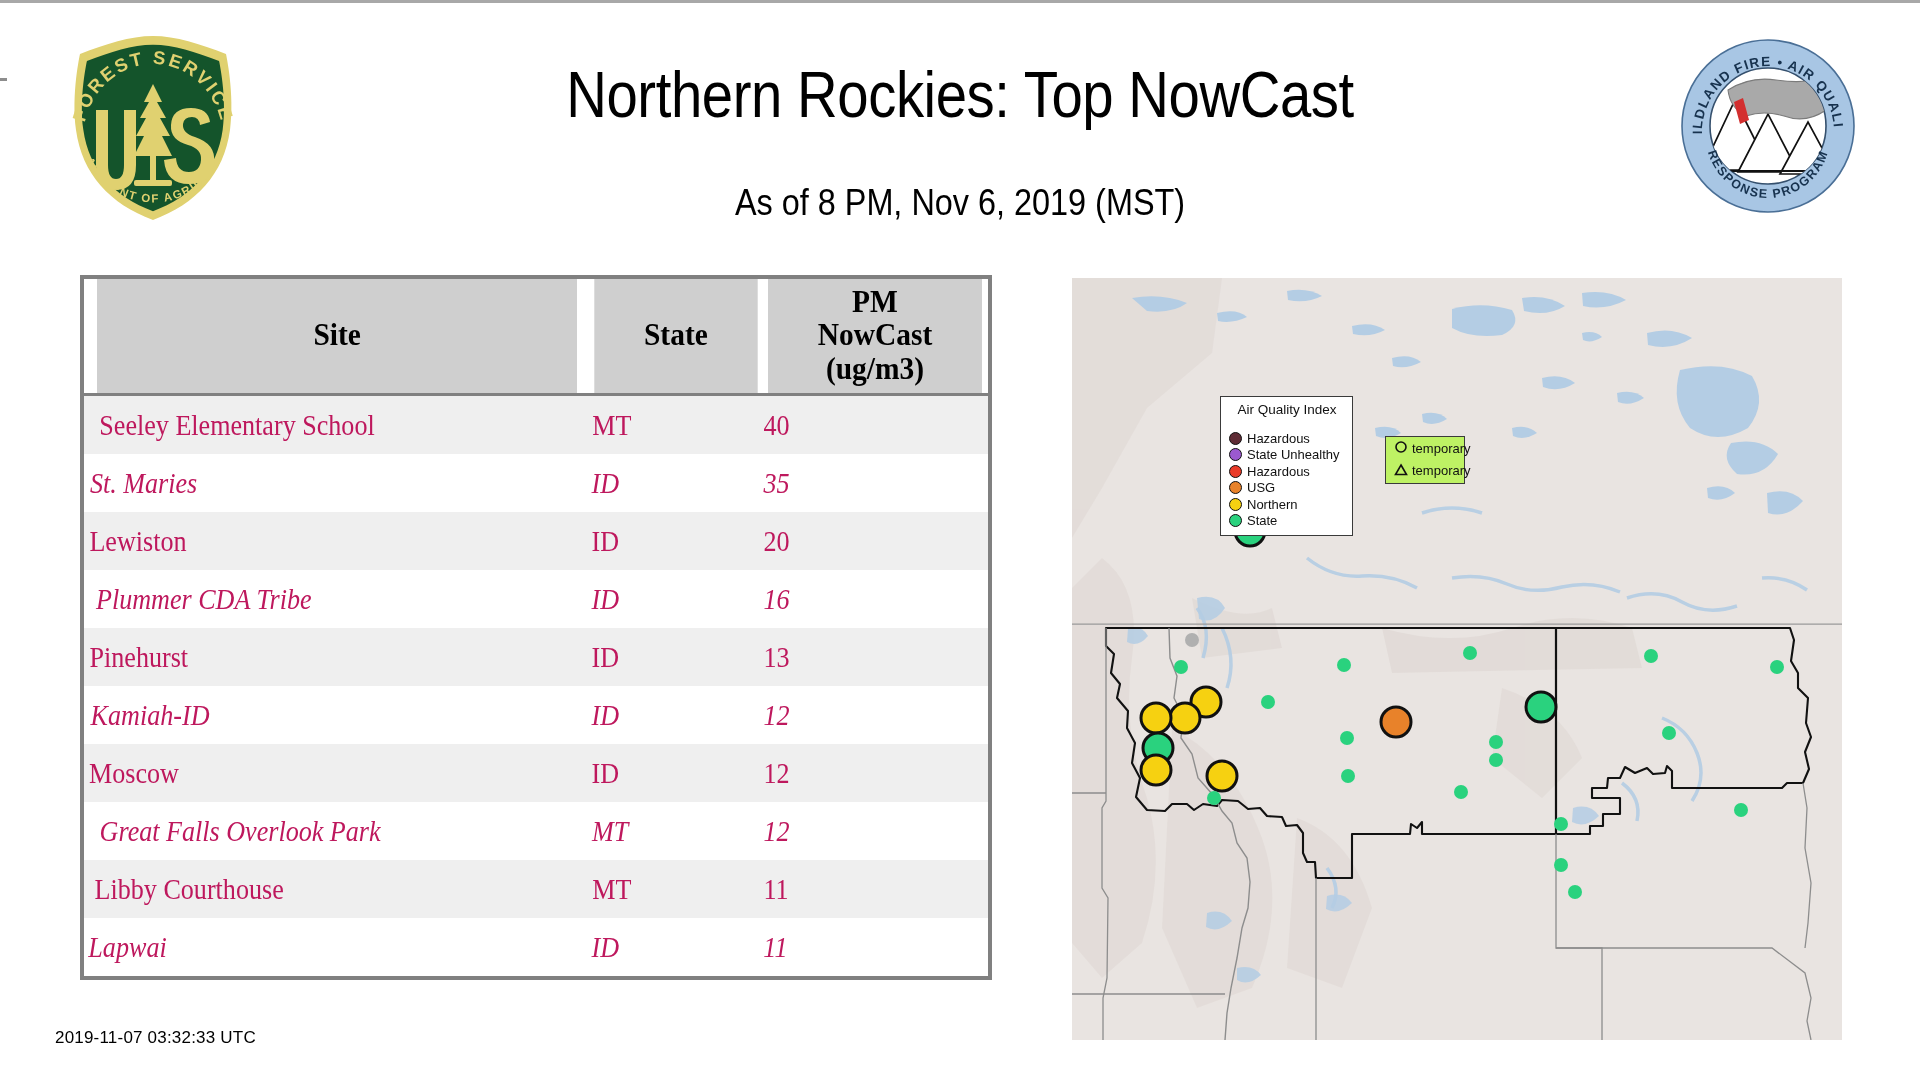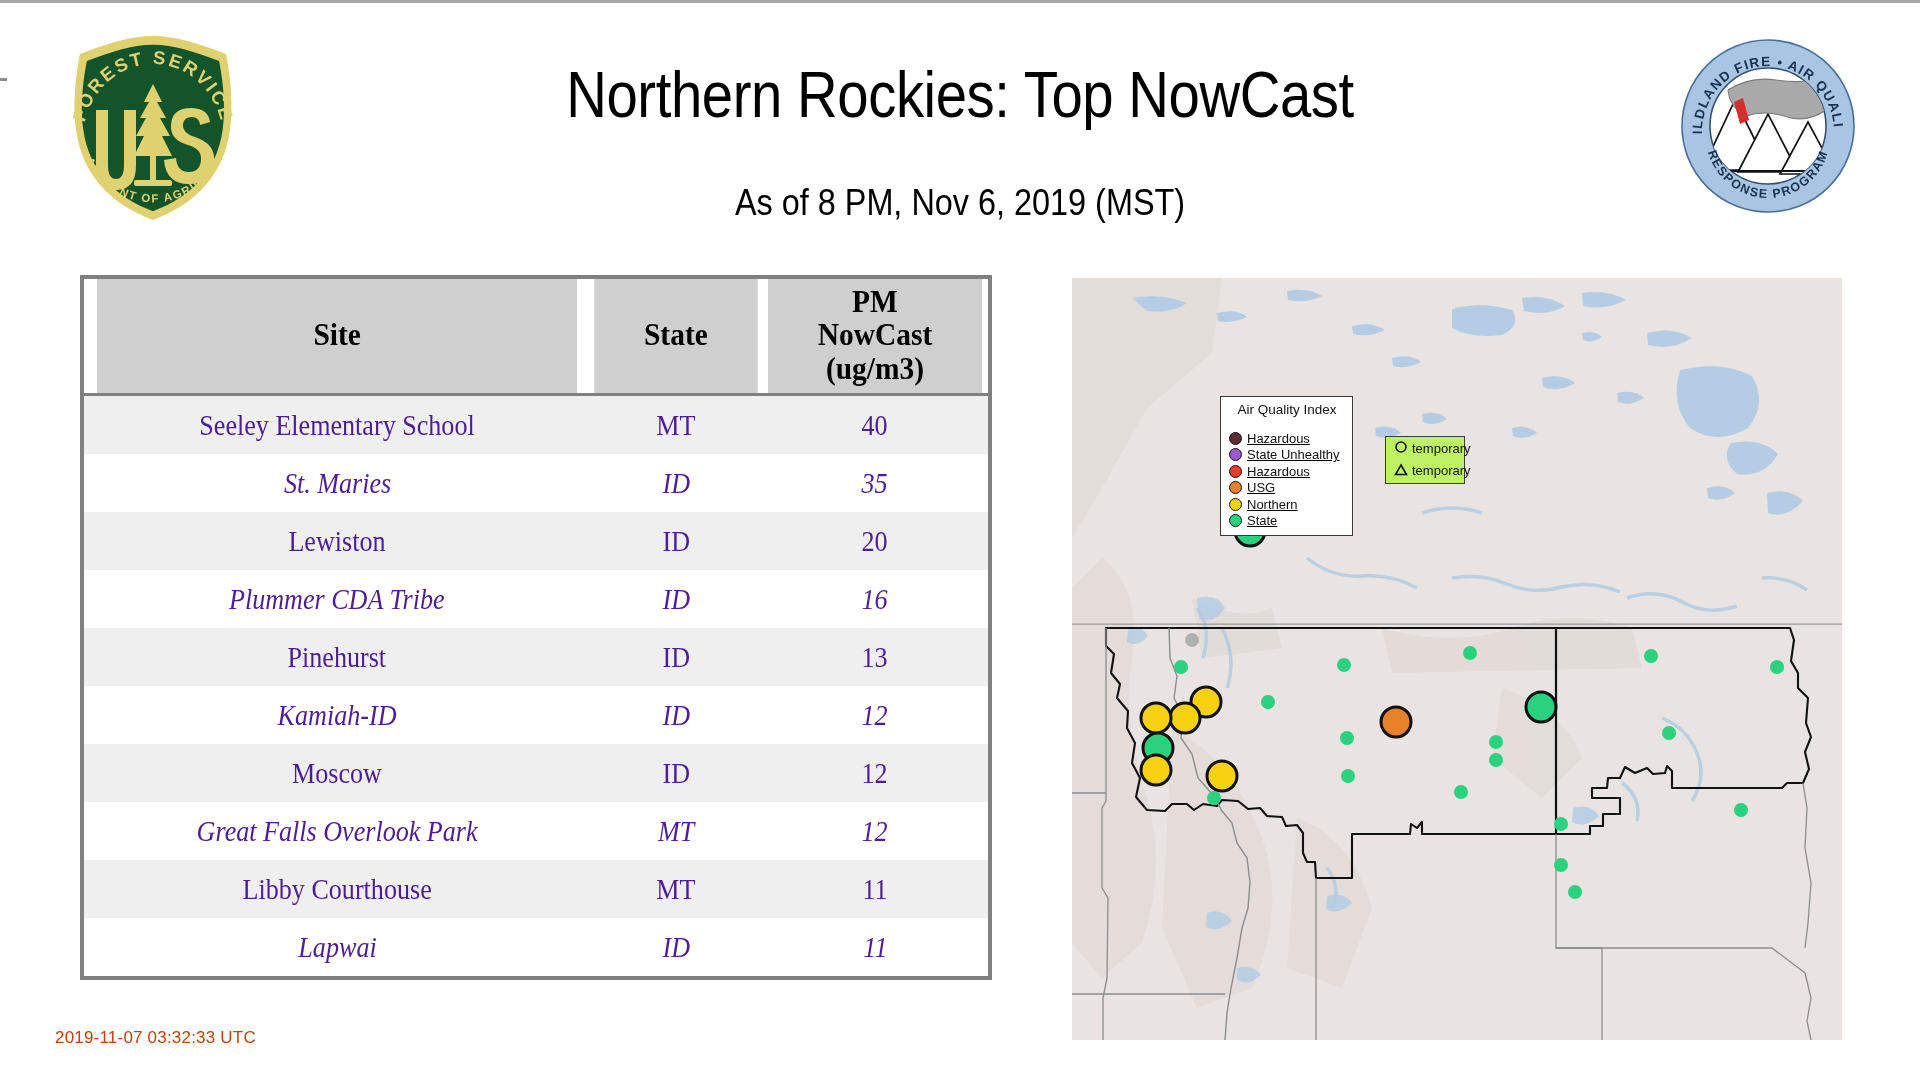--- a/index.html
+++ b/index.html
@@ -94,40 +94,39 @@
     color: #000000;
     padding: 6px 0 8px 0;
     vertical-align: middle;
     line-height: 1.08;
     transform: scaleX(0.95);
   }
   th.col-site   { width: 56%; }
   th.col-state  { width: 19%; }
   th.col-value  { width: 25%; }
   table.aqi-table tbody td {
-    text-align: center;
     font-size: 29px;
-    color: #4c1d95;
+    color: #be185d;
     padding: 10.5px 0 10.5px 0;
     height: 37px;
     line-height: 1.0;
     white-space: nowrap;
     margin-left: 19px;
   }
   table.aqi-table tbody tr.odd td  { background: #efefef; }
   table.aqi-table tbody tr.even td { background: #ffffff; font-style: italic; }
   .cell-txt { display: inline-block; transform: scaleX(0.9); }
 
   
   .timestamp {
     position: absolute;
     left: 55px; top: 1028px;
     font-family: "Liberation Sans", sans-serif;
     font-size: 17px;
-    color: #c2410c;
+    color: #000000;
     letter-spacing: 0.2px;
   }
 
   
   .map-panel {
     position: absolute;
     left: 1072px; top: 278px;
     width: 770px; height: 762px;
     overflow: hidden;
     background: #e9e4e1;
@@ -147,21 +146,20 @@
   .legend-aqi-title {
     font-size: 13.5px;
     color: #111;
     text-align: center;
     margin-bottom: 13px;
   }
   .legend-row {
     display: flex;
     align-items: center;
     height: 16.5px;
-    text-decoration: underline;
   }
   .legend-dot {
     width: 13px; height: 13px;
     border-radius: 50%;
     border: 1.4px solid #111;
     flex: 0 0 auto;
     margin-right: 5px;
     box-sizing: border-box;
   }
   .legend-label { font-size: 13px; color: #111; line-height: 1; }

